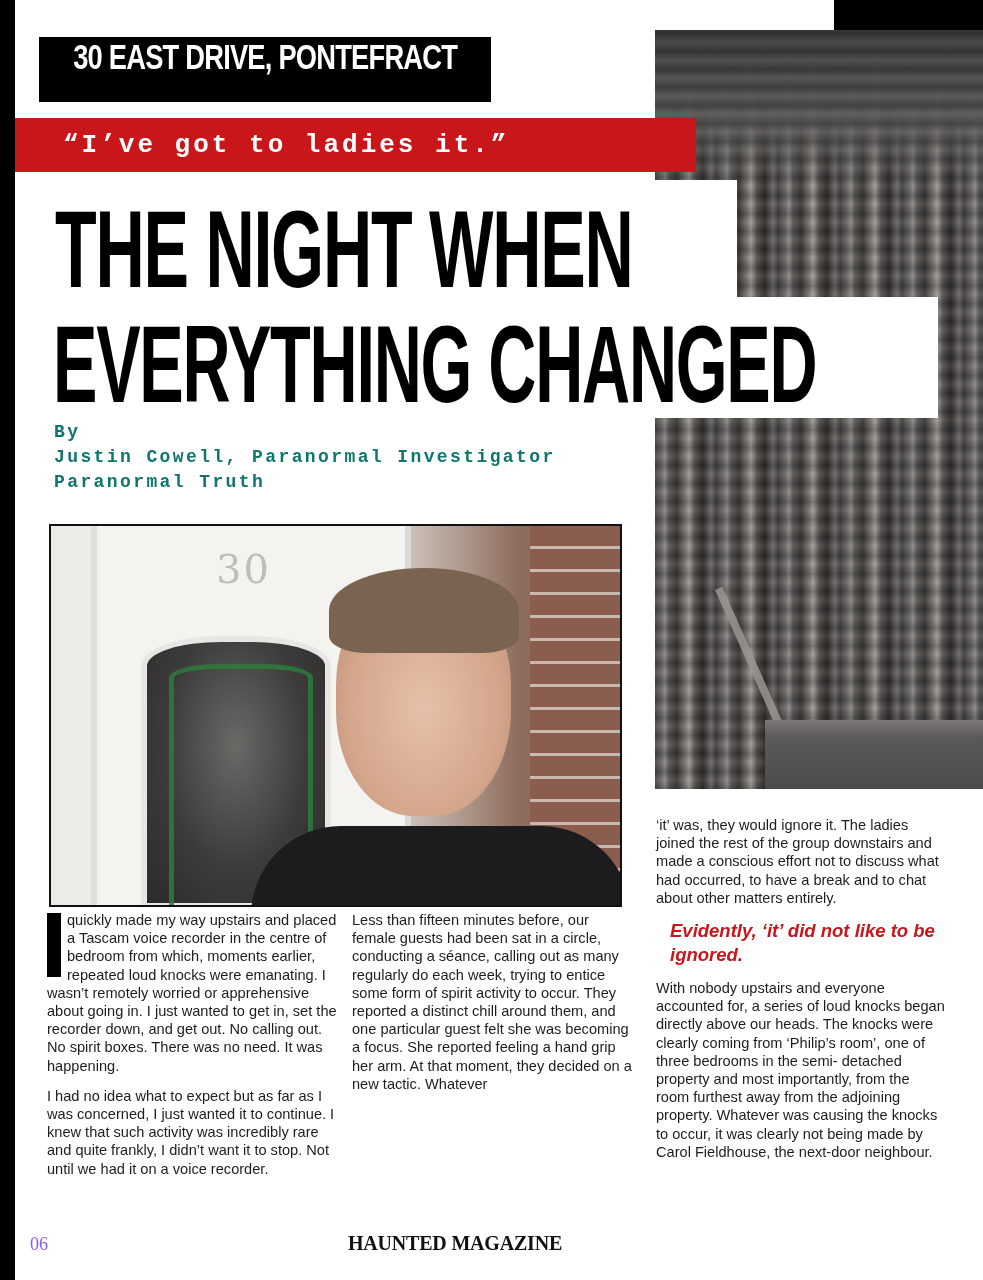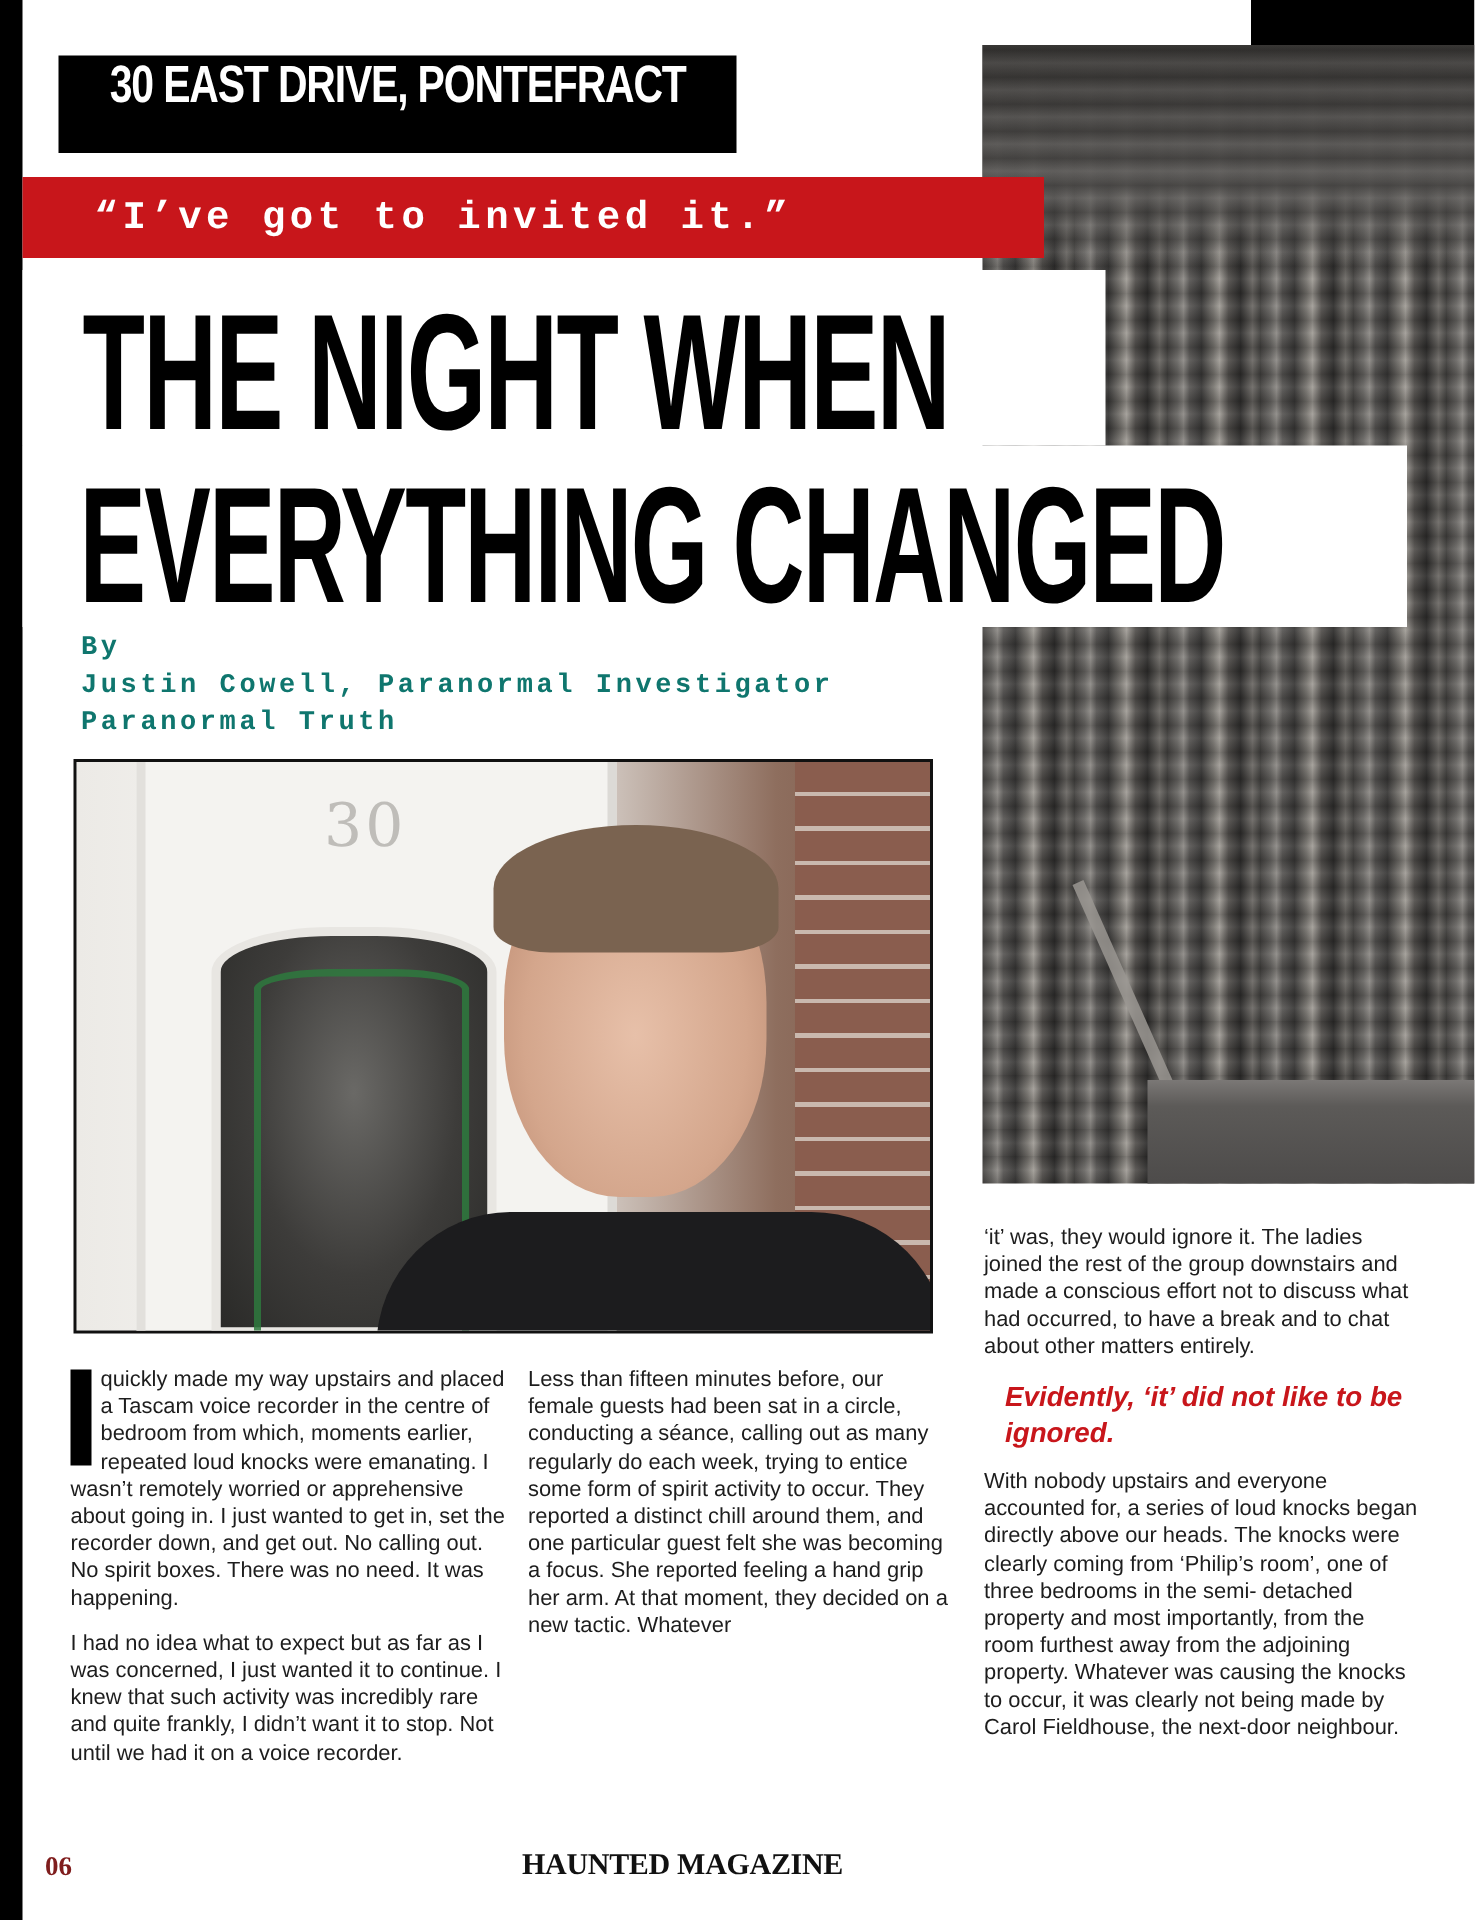--- a/index.html
+++ b/index.html
@@ -58,21 +58,21 @@
   .headline-line span { display: inline-block; transform: scaleX(0.62); transform-origin: left top; font-size: 110px; line-height: 1; letter-spacing: -2px; }
   .hl1 { left: 15px; top: 180px; width: 722px; height: 117px; padding: 14px 0 0 40px; }
   .hl2 { left: 15px; top: 297px; width: 923px; height: 121px; padding: 12px 0 0 38px; }
   .hl2 span { transform: scaleX(0.605); }
 
   
   .byline { position: absolute; left: 54px; top: 420px; font-family: "Liberation Mono", monospace; font-weight: 700; font-size: 18px; line-height: 25px; letter-spacing: 2.4px; color: #0f766e; }
 
   
   .photo {
-    position: absolute; left: 49px; top: 506px; width: 573px; height: 383px;
+    position: absolute; left: 49px; top: 524px; width: 573px; height: 383px;
     border: 2px solid #111; overflow: hidden;
     background: linear-gradient(90deg, #eceae6 0%, #f6f5f2 30%, #e7e5e1 55%, #8e6e5e 82%, #7a5648 100%);
   }
   .photo .door-frame { position: absolute; left: 40px; top: 0; width: 320px; height: 383px; background: #f4f3f0; border-left: 6px solid #e2e0dc; border-right: 6px solid #dcdad6; }
   .photo .house-number { position: absolute; left: 165px; top: 20px; font-family: "DejaVu Serif", serif; font-size: 40px; color: #bfbdb9; letter-spacing: 2px; }
   .photo .glass {
     position: absolute; left: 90px; top: 110px; width: 190px; height: 273px;
     border-radius: 80px 80px 0 0 / 30px 30px 0 0;
     background: radial-gradient(ellipse at 50% 40%, #6a6966 0%, #3d3c3a 55%, #2a2a28 100%);
     border: 6px solid #e8e6e2;
@@ -87,40 +87,40 @@
   
   .col { position: absolute; font-family: "Liberation Sans", sans-serif; font-size: 14.6px; line-height: 18.2px; color: #1d1d1d; }
   .col p { margin-bottom: 12px; }
   .col1 { left: 47px; top: 911px; width: 290px; }
   .col2 { left: 352px; top: 911px; width: 280px; }
   .col3 { left: 656px; top: 816px; width: 290px; }
   .dropcap { float: left; width: 14px; height: 64px; background: #000; margin: 2px 6px 0 0; }
   .pullquote { color: #c8161b; font-style: italic; font-weight: 700; font-size: 18.5px; line-height: 24px; margin: 6px 0 12px 14px; }
 
   
-  .page-number { position: absolute; left: 30px; top: 1234px; font-family: "Liberation Serif", serif; font-weight: 700; font-size: 18px; color: #7f1d1d; }
+  .page-number { position: absolute; left: 30px; top: 1234px; font-family: "Liberation Serif", serif; font-weight: 400; font-size: 18px; color: #8b5cf6; }
   .magazine-name { position: absolute; left: 348px; top: 1232px; width: 300px; font-family: "Liberation Serif", serif; font-weight: 700; font-size: 20px; color: #111; letter-spacing: -0.2px; }
 </style>
 </head>
 <body>
 
 <div class="left-bar"></div>
 <div class="corner-block"></div>
 
 <div class="wallpaper">
   <div class="rail"></div>
   <div class="skirting"></div>
 </div>
 
 <div class="location-box">
   <span>30 EAST DRIVE, PONTEFRACT</span>
 </div>
 
 <div class="quote-bar">
-  <span>“I’ve got to invited it.”</span>
+  <span>“I’ve got to ladies it.”</span>
 </div>
 
 <div class="headline-line hl1">
   <span>THE NIGHT WHEN</span>
 </div>
 <div class="headline-line hl2">
   <span>EVERYTHING CHANGED</span>
 </div>
 
 <div class="byline">

